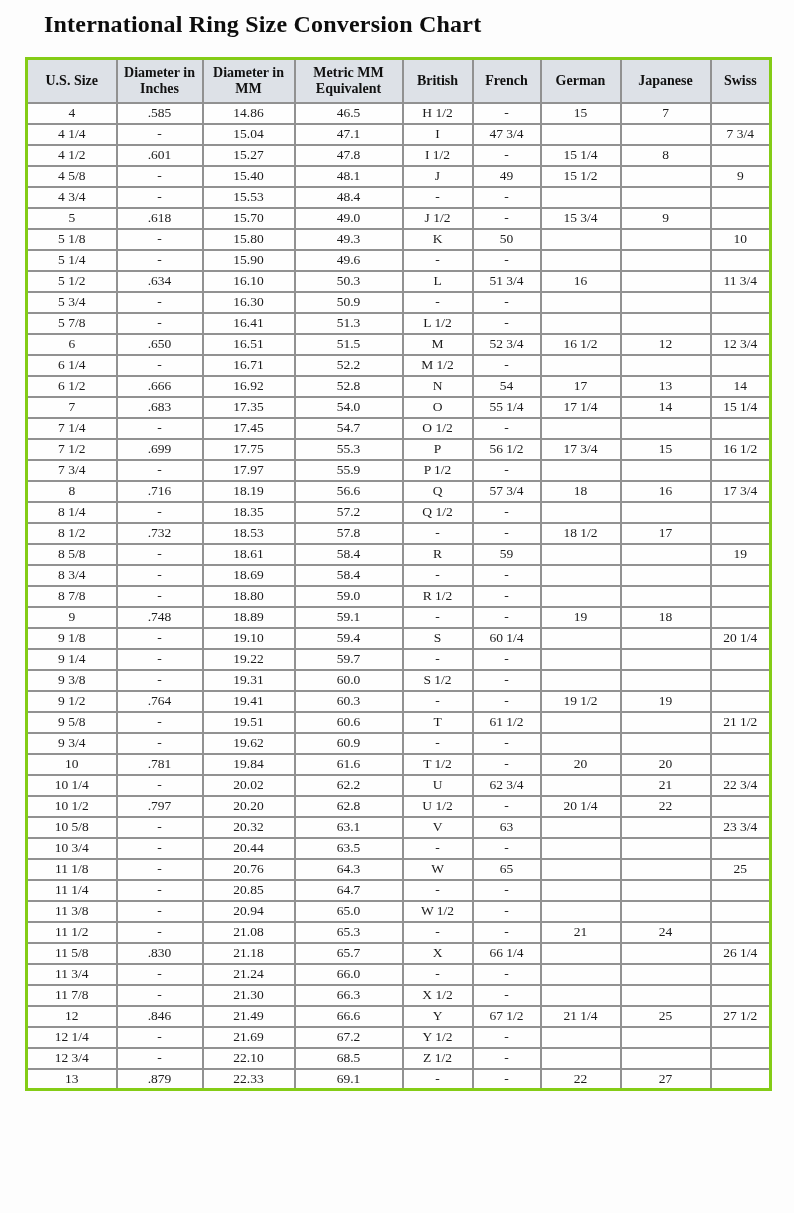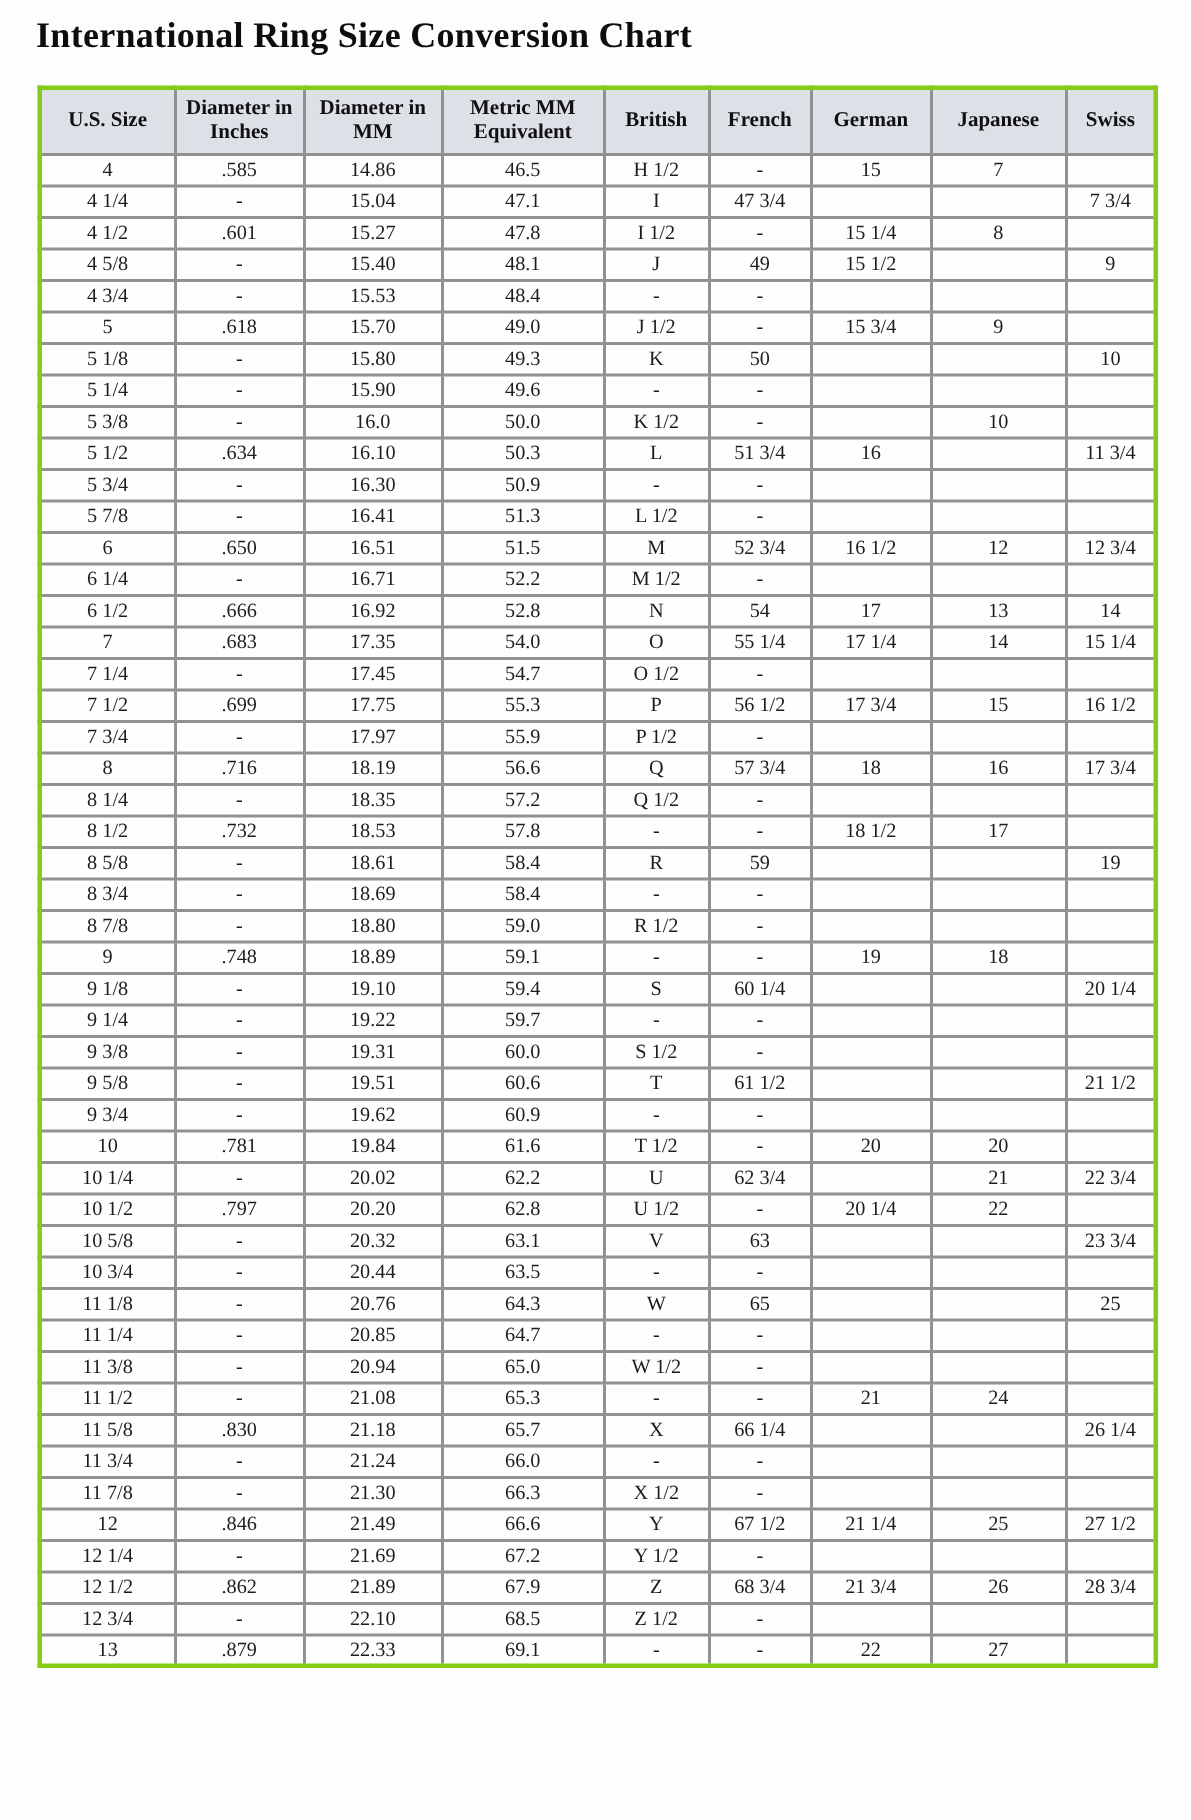--- a/index.html
+++ b/index.html
@@ -12,21 +12,21 @@
   .page {
     width: 794px;
     height: 1213px;
     background: #fdfdfd;
     position: relative;
   }
   .page-title {
     font-size: 24px;
     font-weight: bold;
     letter-spacing: 0.2px;
-    padding: 11px 0 0 24px;
+    padding: 11px 0 0 44px;
     color: #0d0d0d;
   }
   .table-wrap {
     margin: 19px 0 0 25px;
   }
   table.conversion {
     border-collapse: collapse;
     width: 744px;
     table-layout: fixed;
     border: 3px solid #84cc16;
@@ -182,31 +182,20 @@
             <td>-</td>
             <td>15.90</td>
             <td>49.6</td>
             <td>-</td>
             <td>-</td>
             <td></td>
             <td></td>
             <td></td>
           </tr>
           <tr>
-            <td>5 3/8</td>
-            <td>-</td>
-            <td>16.0</td>
-            <td>50.0</td>
-            <td>K 1/2</td>
-            <td>-</td>
-            <td></td>
-            <td>10</td>
-            <td></td>
-          </tr>
-          <tr>
             <td>5 1/2</td>
             <td>.634</td>
             <td>16.10</td>
             <td>50.3</td>
             <td>L</td>
             <td>51 3/4</td>
             <td>16</td>
             <td></td>
             <td>11 3/4</td>
           </tr>
@@ -413,20 +402,31 @@
             <td>-</td>
             <td>19.31</td>
             <td>60.0</td>
             <td>S 1/2</td>
             <td>-</td>
             <td></td>
             <td></td>
             <td></td>
           </tr>
           <tr>
+            <td>9 1/2</td>
+            <td>.764</td>
+            <td>19.41</td>
+            <td>60.3</td>
+            <td>-</td>
+            <td>-</td>
+            <td>19 1/2</td>
+            <td>19</td>
+            <td></td>
+          </tr>
+          <tr>
             <td>9 5/8</td>
             <td>-</td>
             <td>19.51</td>
             <td>60.6</td>
             <td>T</td>
             <td>61 1/2</td>
             <td></td>
             <td></td>
             <td>21 1/2</td>
           </tr>
@@ -589,31 +589,20 @@
             <td>-</td>
             <td>21.69</td>
             <td>67.2</td>
             <td>Y 1/2</td>
             <td>-</td>
             <td></td>
             <td></td>
             <td></td>
           </tr>
           <tr>
-            <td>12 1/2</td>
-            <td>.862</td>
-            <td>21.89</td>
-            <td>67.9</td>
-            <td>Z</td>
-            <td>68 3/4</td>
-            <td>21 3/4</td>
-            <td>26</td>
-            <td>28 3/4</td>
-          </tr>
-          <tr>
             <td>12 3/4</td>
             <td>-</td>
             <td>22.10</td>
             <td>68.5</td>
             <td>Z 1/2</td>
             <td>-</td>
             <td></td>
             <td></td>
             <td></td>
           </tr>

